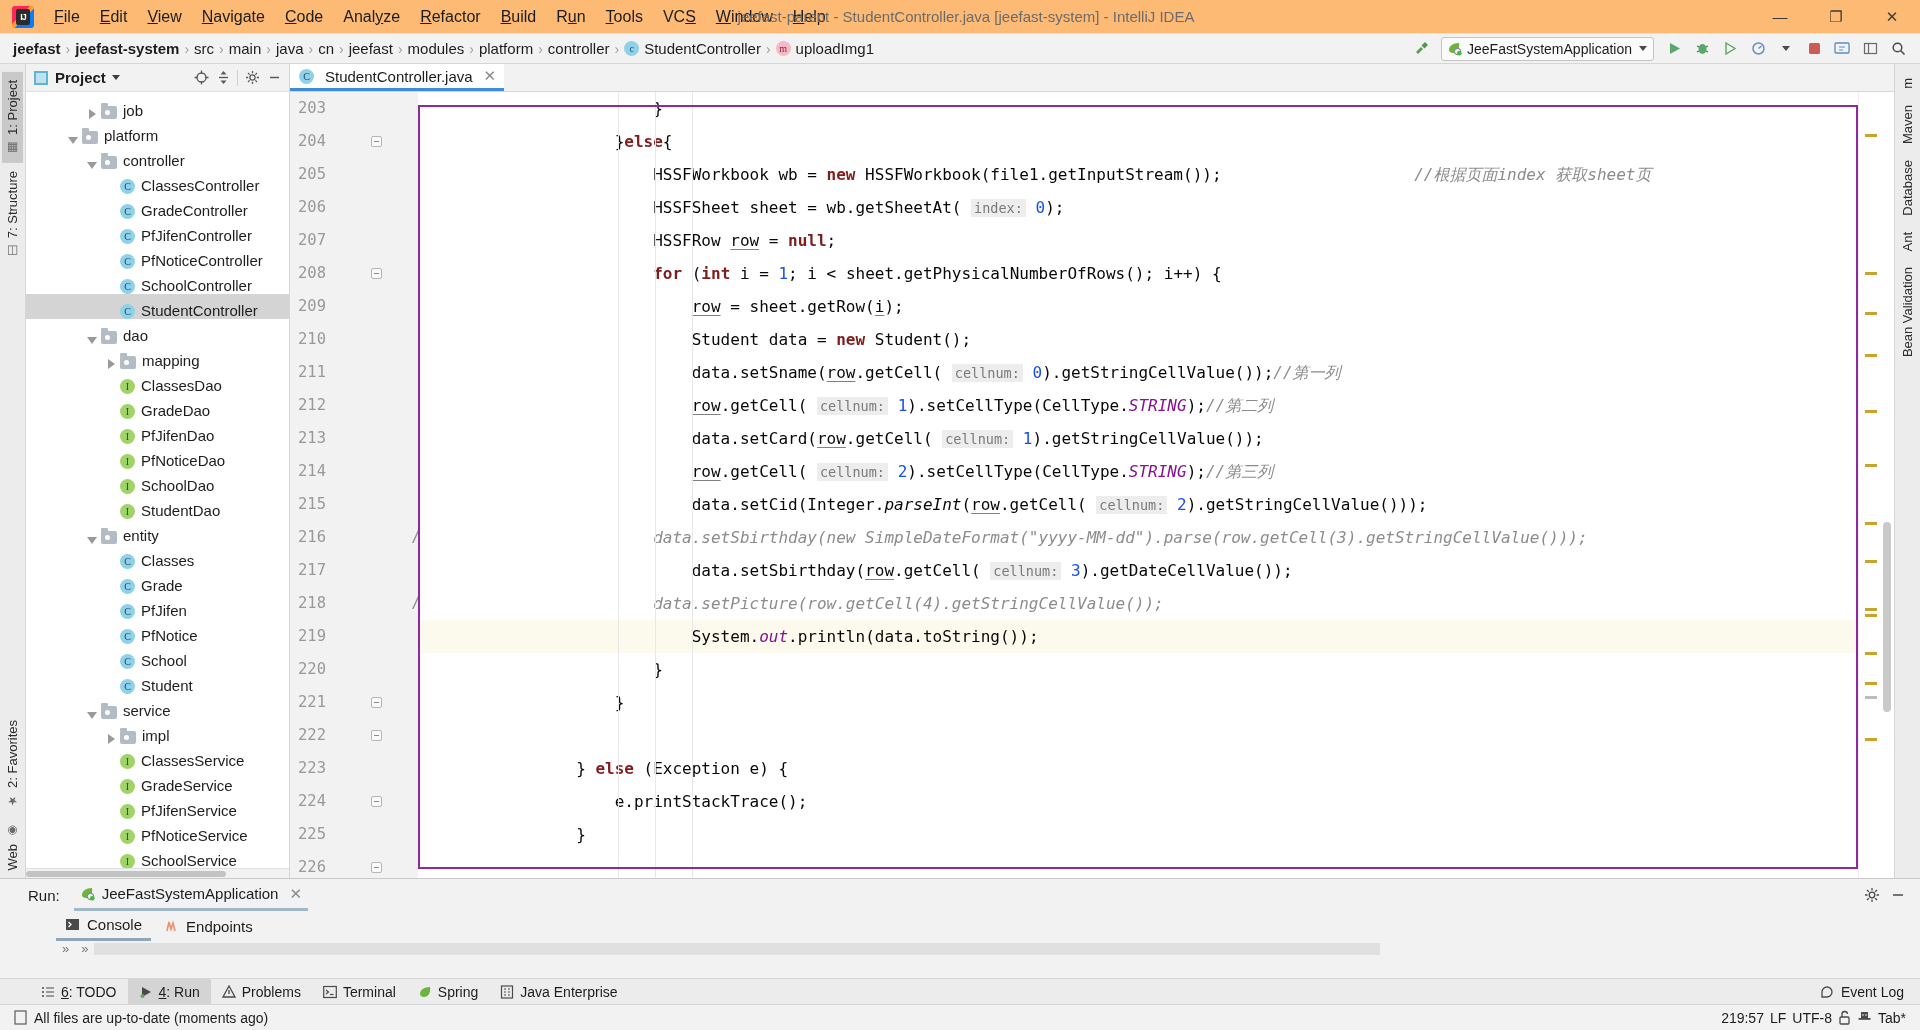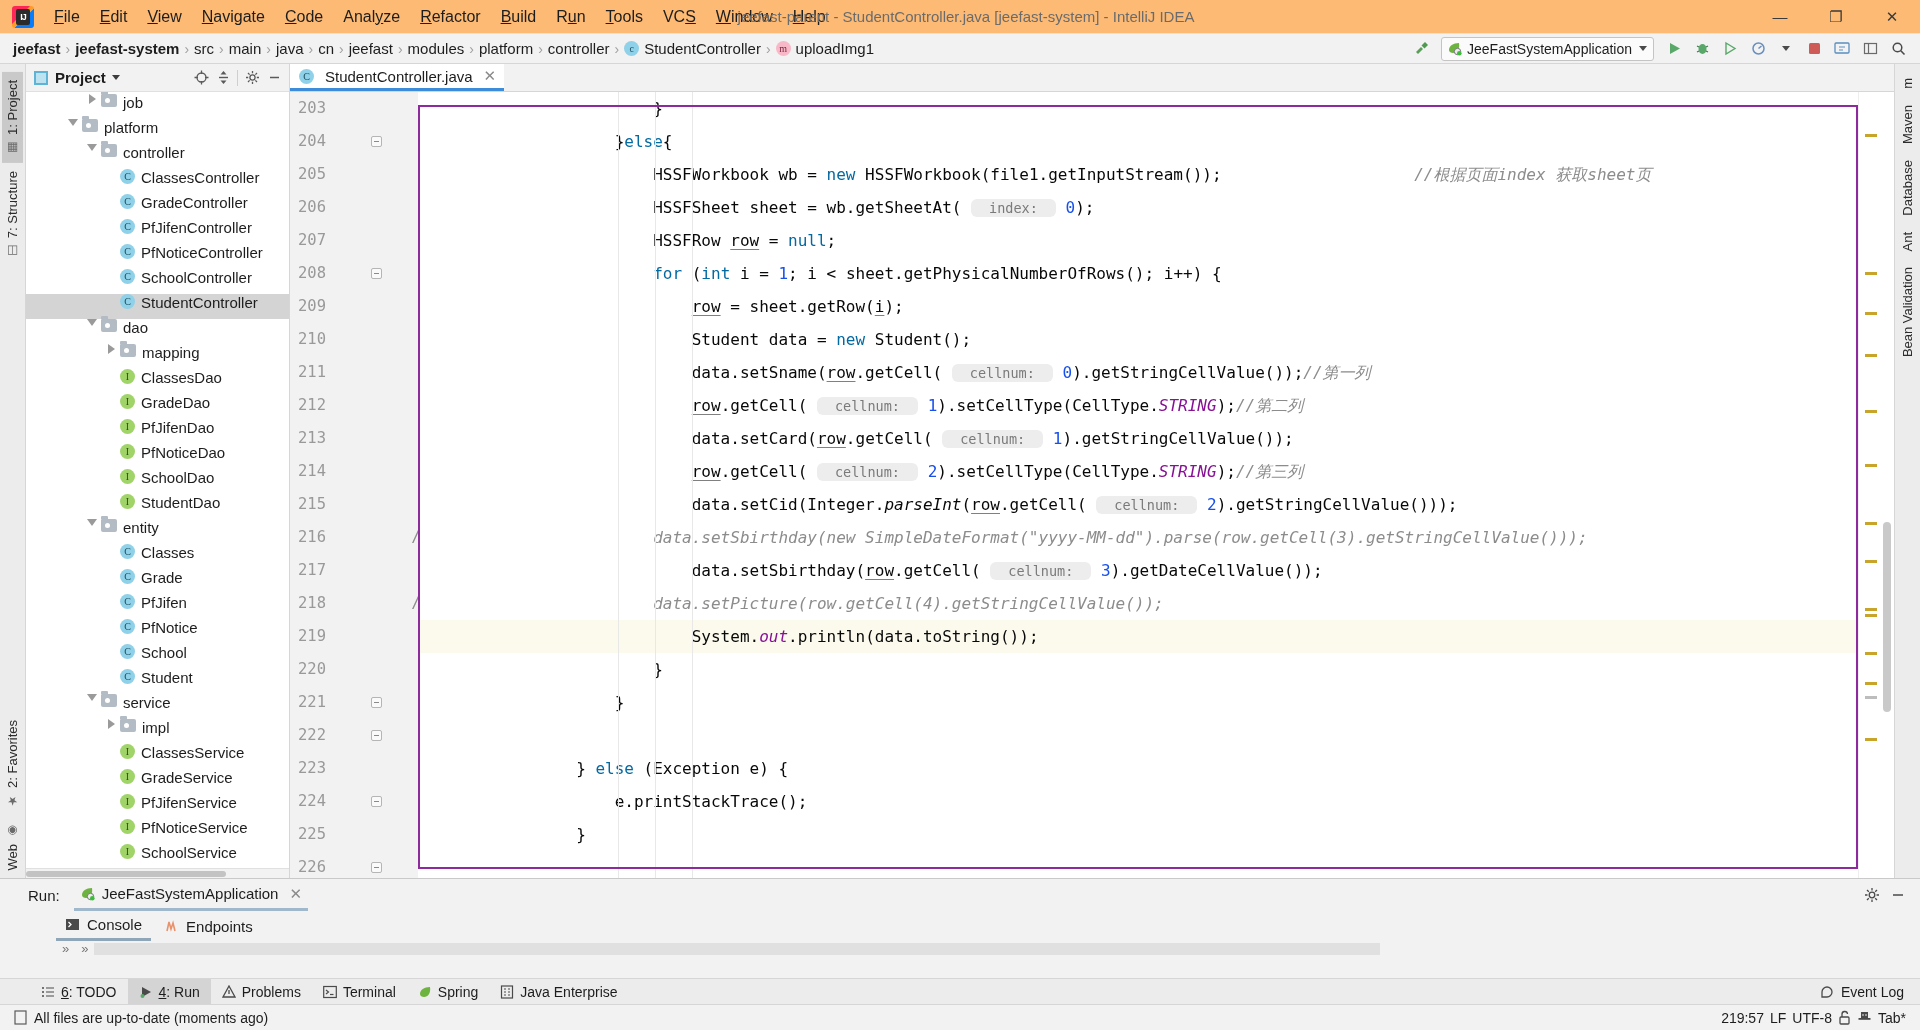--- a/index.html
+++ b/index.html
@@ -132,21 +132,21 @@
   .pw-header .caret-down { margin-left: 6px; border-top-color: #3c3c3c; }
   .pw-actions { margin-left: auto; display: flex; align-items: center; }
   .pw-act {
     width: 22px; height: 22px; display: flex; align-items: center; justify-content: center;
     color: #5a5a5a; font-size: 14px;
   }
   .pw-divider { width:1px; height:16px; background:#cfcfcf; margin:0 3px; }
 
   .tree { flex: 1 1 auto; overflow: hidden; position: relative; padding-top: 2px; }
   .tnode {
-    height: 25px; display: flex; align-items: flex-start; white-space: nowrap;
+    height: 25px; display: flex; align-items: flex-end; white-space: nowrap;
     font-size: 15px; color: #1d1d1d; padding-right: 4px;
   }
   .tnode.selected { background: #d4d4d4; }
   .tw { width: 18px; flex: 0 0 18px; display: flex; align-items: center; justify-content: center; }
   .arrow-r { width:0;height:0;border-top:5px solid transparent;border-bottom:5px solid transparent;border-left:7px solid #9a9a9a; }
   .arrow-d { width:0;height:0;border-left:5px solid transparent;border-right:5px solid transparent;border-top:7px solid #9a9a9a; }
   .folder-ic {
     width: 16px; height: 13px; flex: 0 0 auto; margin-right: 6px; position: relative;
     background: #b3bcc4; border-radius: 1px 2px 2px 2px;
   }
@@ -198,29 +198,29 @@
 
   .codearea {
     flex: 1 1 auto; position: relative; overflow: hidden; background: #fff;
     font-family: "DejaVu Sans Mono", monospace; font-size: 16px;
   }
   .cline {
     height: 33px; line-height: 33px; white-space: pre; padding-left: 4px;
     color: #080808;
   }
   .cline.hl { background: #fcfaed; }
-  .kw  { color: #0369a1; font-weight: normal; }
+  .kw  { color: #7f1d1d; font-weight: bold; }
   .num { color: #1750eb; }
   .cm  { color: #8c8c8c; font-style: italic; }
   .cmc { color: #8c8c8c; font-style: italic; }
   .sf  { color: #871094; font-style: italic; }
   .it  { color: #080808; font-style: italic; }
   .und { text-decoration: underline; text-decoration-color:#808080; text-underline-offset:3px; }
   .hint {
-    background: #ededed; color: #7a7a7a; border-radius: 6px; padding: 1px 18px;
+    background: #ededed; color: #7a7a7a; border-radius: 0; padding: 1px 3px;
     font-size: 13.5px; font-style: normal;
   }
 
   
   .indentguide { position:absolute; top:0; bottom:0; width:1px; background:#e8e8e8; }
   .selectframe {
     position: absolute; border: 2px solid #8e2a9e; pointer-events: none;
   }
 
   

